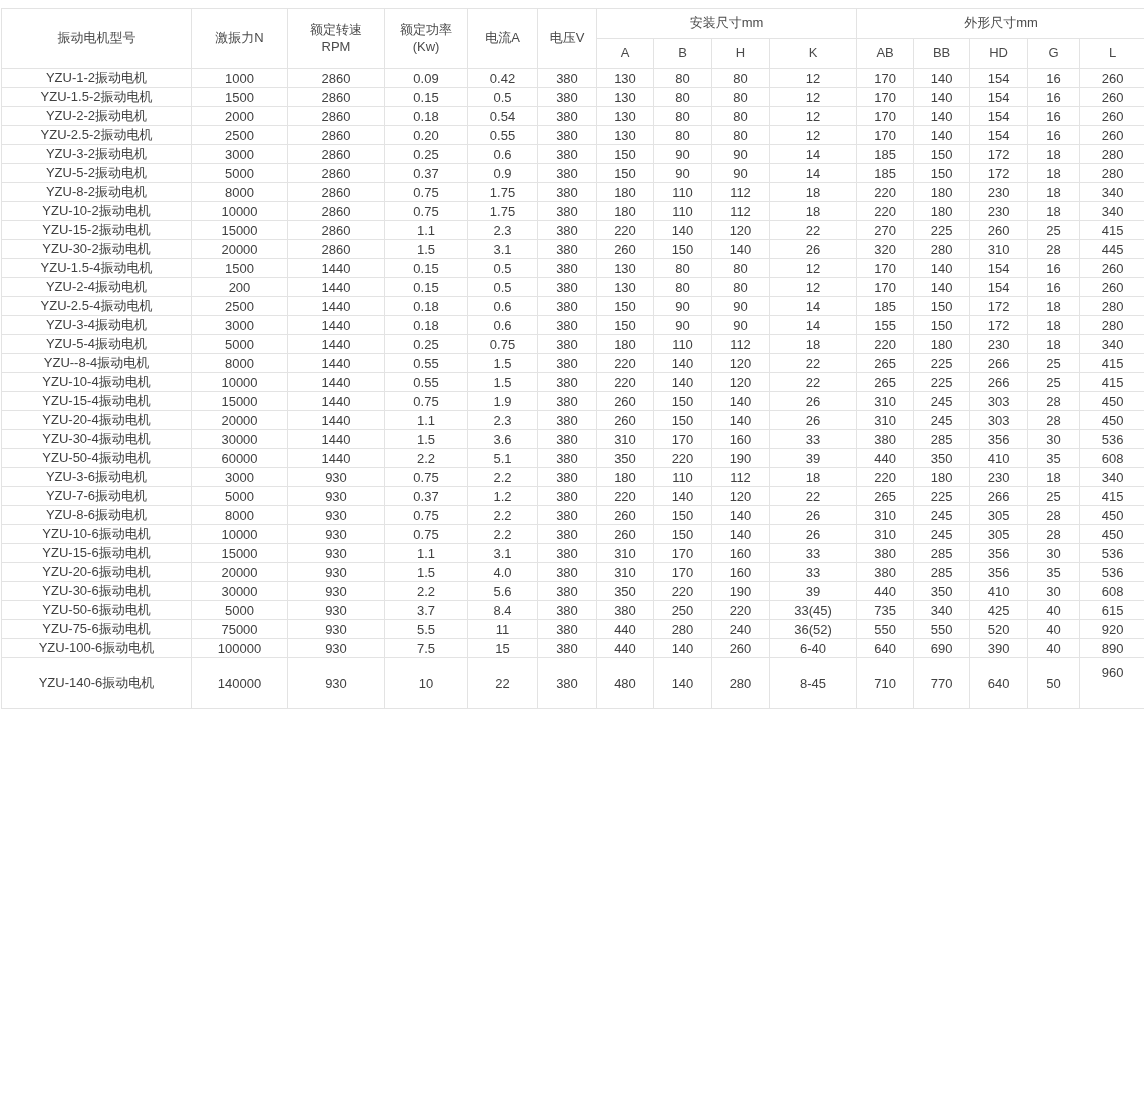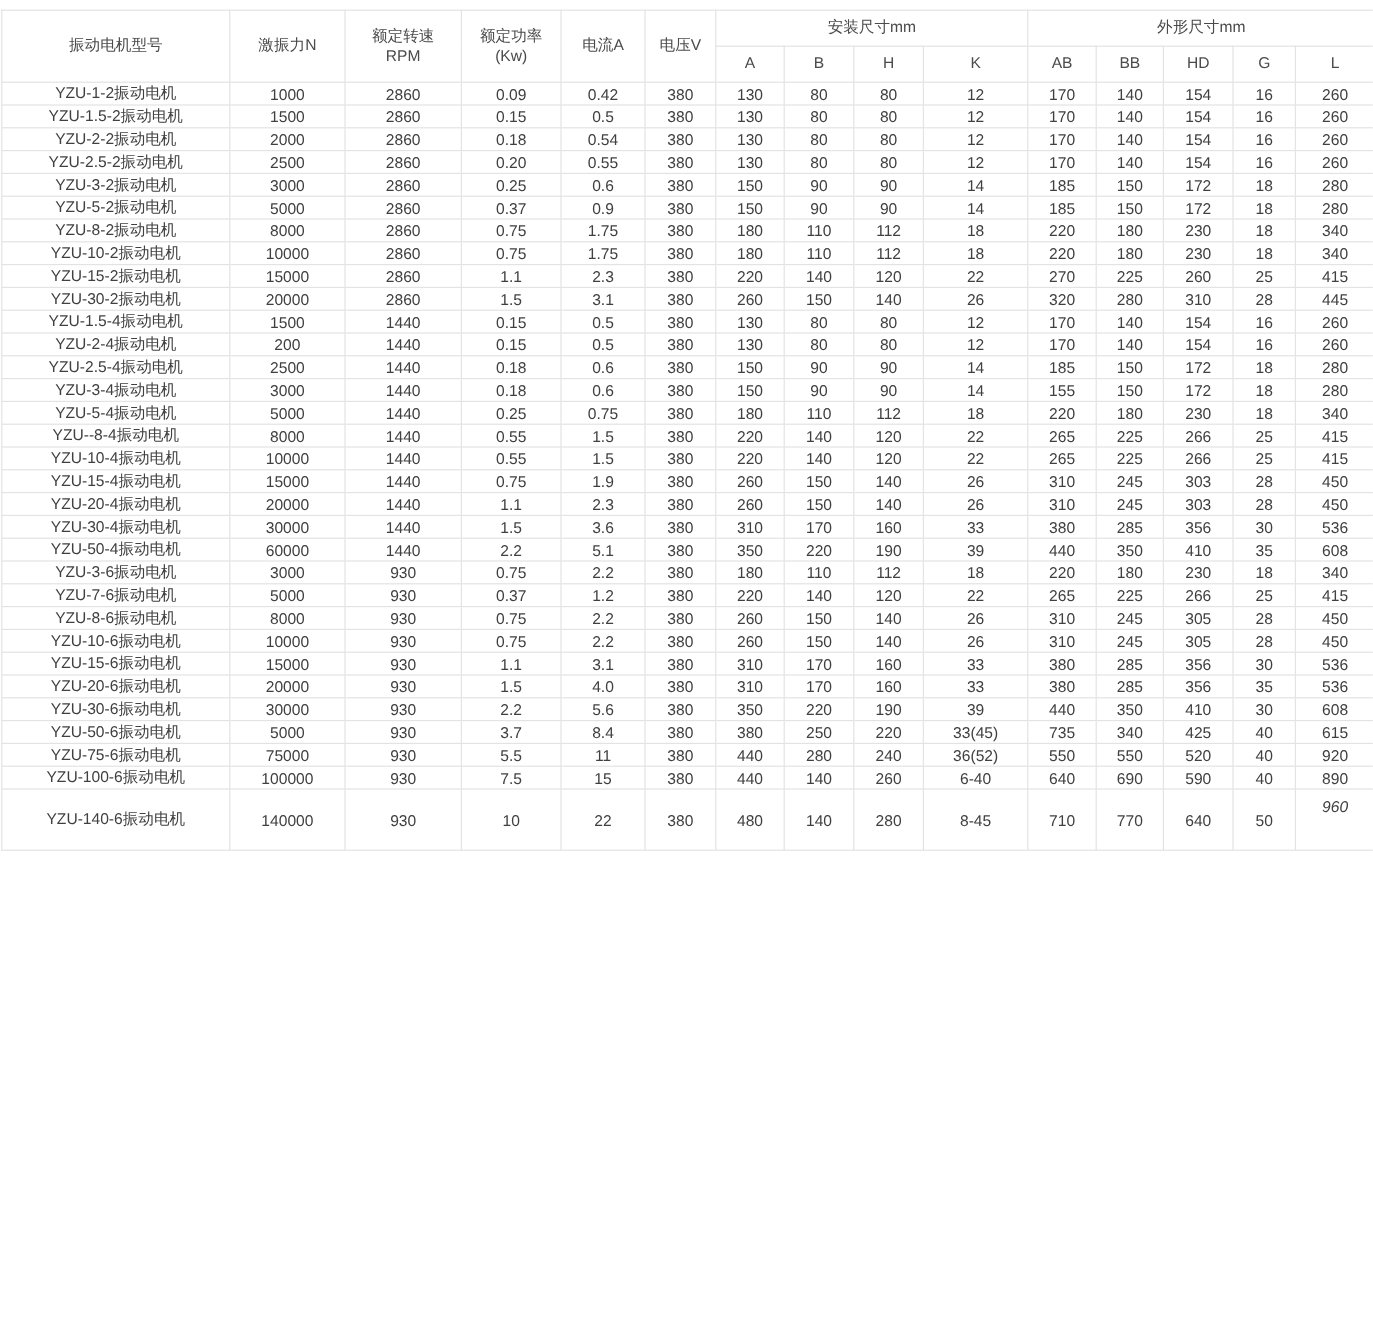--- a/index.html
+++ b/index.html
@@ -41,21 +41,20 @@
   }
   tbody tr {
     height: 17px;
   }
   tbody tr:last-child {
     height: 51px;
   }
   tbody tr:last-child td[data-name="cell-dim-l"] {
     vertical-align: top;
     padding-top: 7px;
-    font-style: italic;
   }
 </style>
 </head>
 <body>
 
 <div class="table-wrap" data-name="spec-table-container">
   <table class="spec-table" data-name="vibration-motor-spec-table">
     <colgroup>
       <col style="width:190px">
         <col style="width:96px">
@@ -615,21 +614,21 @@
           <td data-name="cell-rpm">930</td>
           <td data-name="cell-power-kw">7.5</td>
           <td data-name="cell-current-a">15</td>
           <td data-name="cell-voltage-v">380</td>
           <td data-name="cell-dim-a">440</td>
           <td data-name="cell-dim-b">140</td>
           <td data-name="cell-dim-h">260</td>
           <td data-name="cell-dim-k">6-40</td>
           <td data-name="cell-dim-ab">640</td>
           <td data-name="cell-dim-bb">690</td>
-          <td data-name="cell-dim-hd">590</td>
+          <td data-name="cell-dim-hd">390</td>
           <td data-name="cell-dim-g">40</td>
           <td data-name="cell-dim-l">890</td>
         </tr>
         <tr data-name="table-row">
           <td data-name="cell-model">YZU-140-6振动电机</td>
           <td data-name="cell-force-n">140000</td>
           <td data-name="cell-rpm">930</td>
           <td data-name="cell-power-kw">10</td>
           <td data-name="cell-current-a">22</td>
           <td data-name="cell-voltage-v">380</td>

